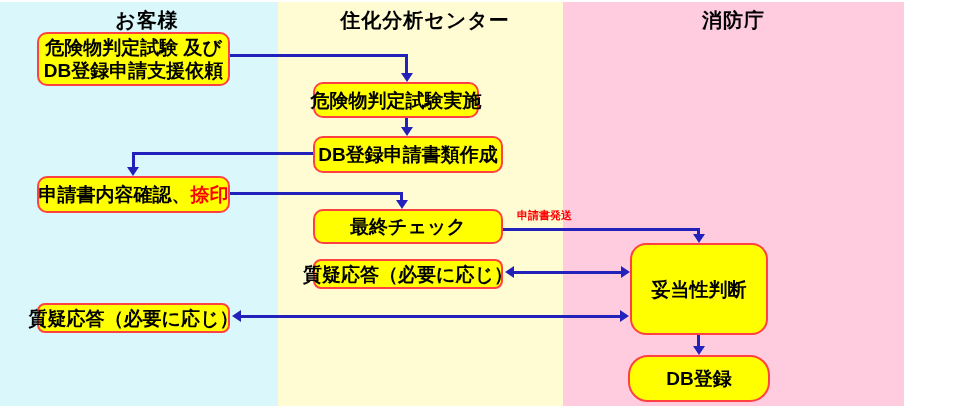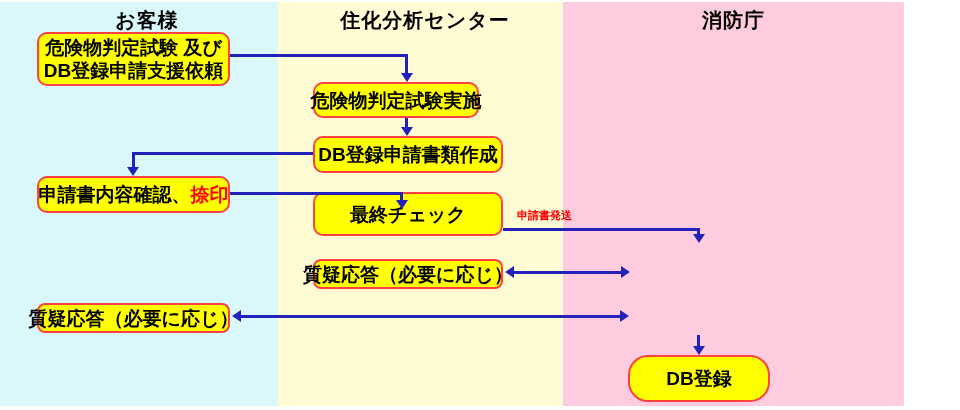--- a/index.html
+++ b/index.html
@@ -76,28 +76,31 @@
 
   <div class="node" style="left:37px;top:176px;width:193px;height:37px;">
     <span>申請書内容確認、</span>
       <span class="red">捺印</span>
   </div>
 
   <div class="node" style="left:313px;top:136px;width:190px;height:37px;">
     <span>DB登録申請書類作成</span>
   </div>
 
-  <div class="node" style="left:313px;top:192px;width:190px;height:44px;">
+  <div class="node" style="left:313px;top:209px;width:190px;height:35px;">
     <span>最終チェック</span>
   </div>
 
   <div class="node" style="left:313px;top:259px;width:190px;height:30px;border-radius:8px;">
     <span>質疑応答（必要に応じ）</span>
   </div>
 
+  <div class="node" style="left:630px;top:243px;width:138px;height:92px;border-radius:16px;">
+    <span>妥当性判断</span>
+  </div>
 
   <div class="node" style="left:37px;top:303px;width:193px;height:30px;border-radius:8px;">
     <span>質疑応答（必要に応じ）</span>
   </div>
 
   <div class="node" style="left:628px;top:355px;width:142px;height:47px;border-radius:20px;">
     <span>DB登録</span>
   </div>
 
   <div class="hline" style="left:230px;top:54px;width:177px;"></div>

